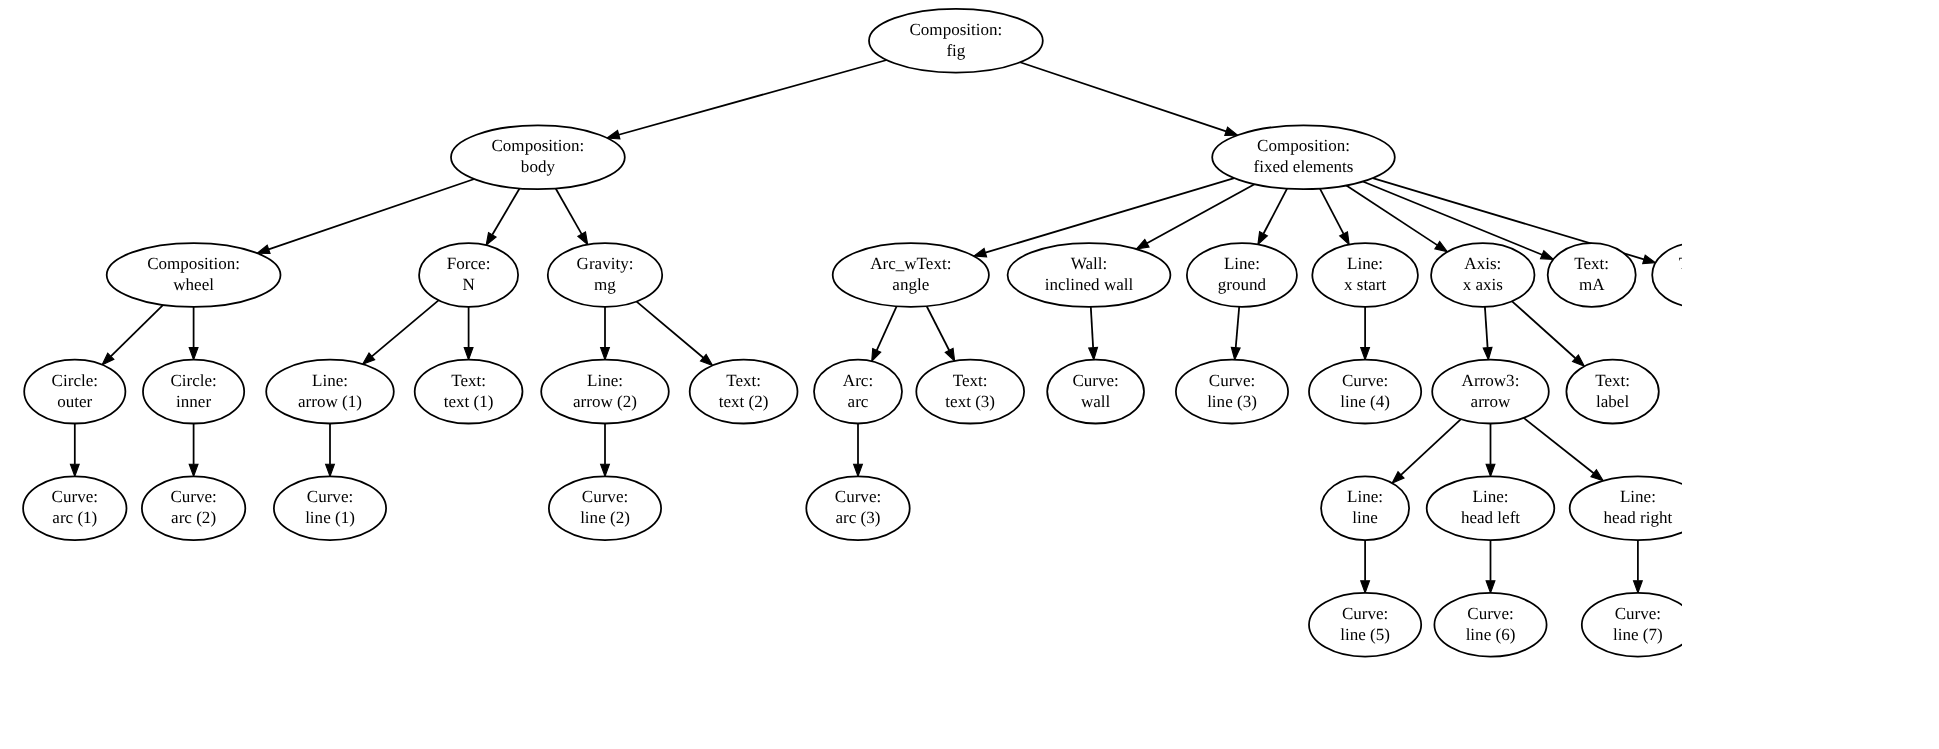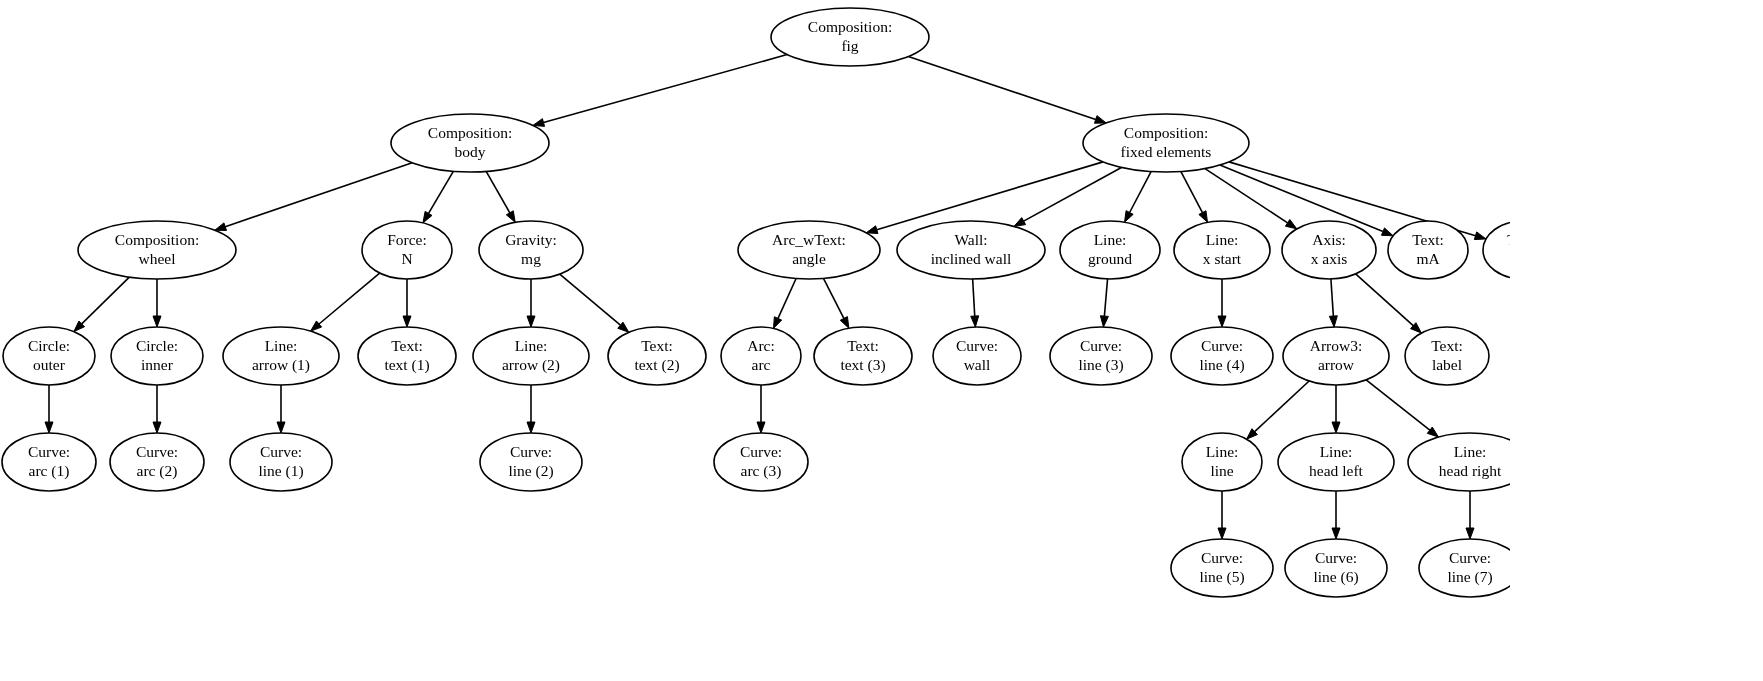--- a/index.html
+++ b/index.html
@@ -7,20 +7,21 @@
     padding: 0;
     background: #ffffff;
   }
   #canvas {
     position: relative;
     width: 1510px;
     height: 681px;
     background: #ffffff;
     overflow: hidden;
     font-family: "Liberation Serif", "DejaVu Serif", serif;
+    margin-left: 19px;
   }
   svg#graph {
     position: absolute;
     top: 0; left: 0;
     width: 1763px;
     height: 681px;
   }
   .node-ellipse {
     fill: #ffffff;
     stroke: #000000;

